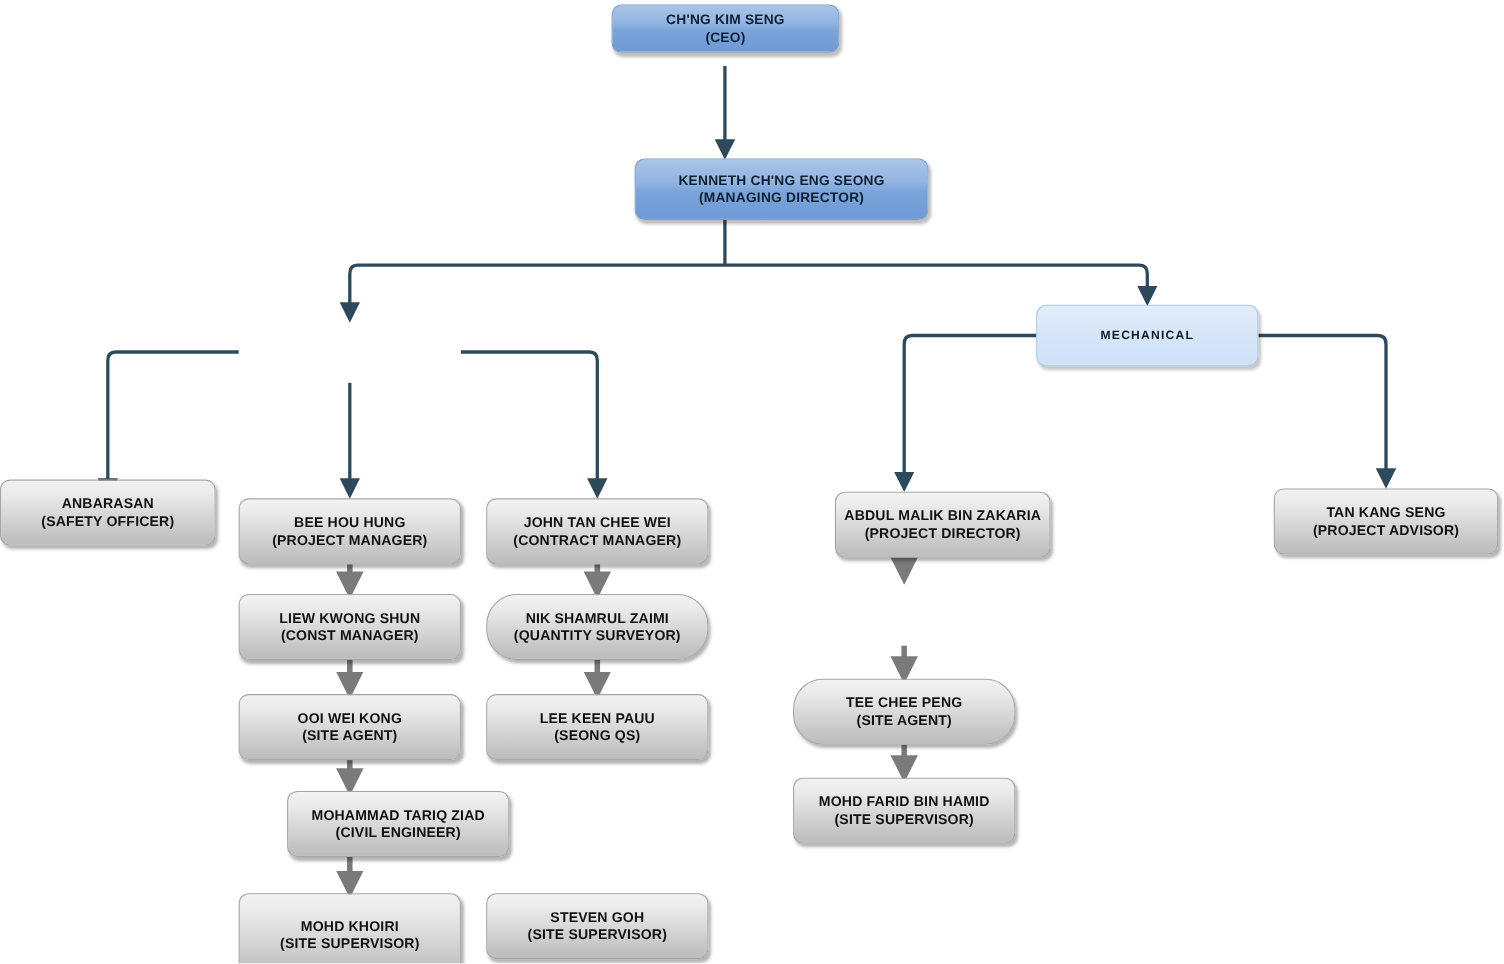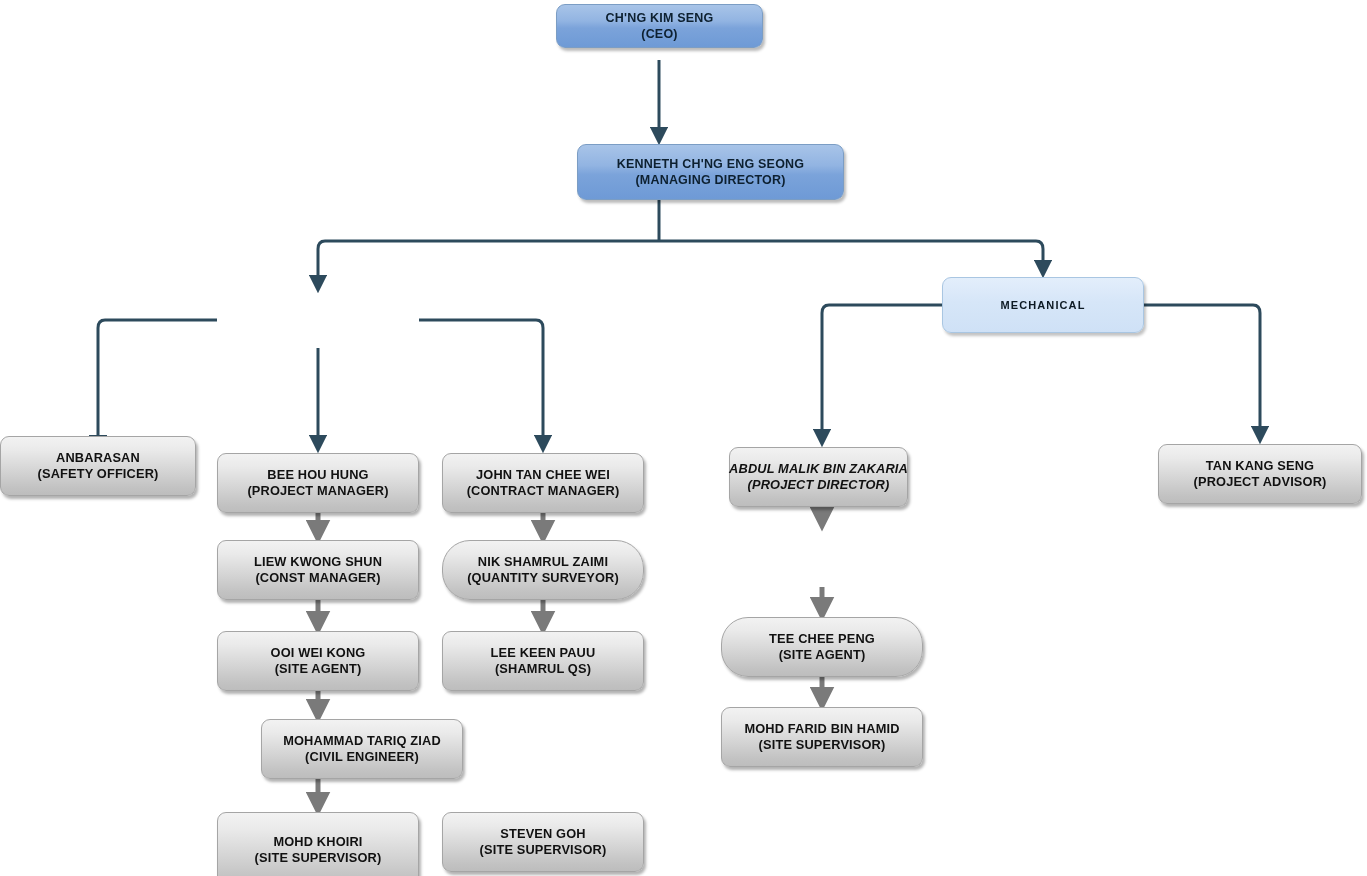--- a/index.html
+++ b/index.html
@@ -173,39 +173,39 @@
     <span class="line2">(QUANTITY SURVEYOR)</span>
   </div>
 
   <div class="node staff" style="left: 217px; top: 631px; width: 202px; height: 60px;">
     <span class="line1">OOI WEI KONG</span>
     <span class="line2">(SITE AGENT)</span>
   </div>
 
   <div class="node staff" style="left: 442px; top: 631px; width: 202px; height: 60px;">
     <span class="line1">LEE KEEN PAUU</span>
-    <span class="line2">(SHAMRUL QS)</span>
+    <span class="line2">(SEONG QS)</span>
   </div>
 
   <div class="node staff" style="left: 217px; top: 719px; width: 202px; height: 60px; margin-left: 44px;">
     <span class="line1">MOHAMMAD TARIQ ZIAD</span>
     <span class="line2">(CIVIL ENGINEER)</span>
   </div>
 
   <div class="node staff" style="left: 217px; top: 812px; width: 202px; height: 76px;">
     <span class="line1">MOHD KHOIRI</span>
     <span class="line2">(SITE SUPERVISOR)</span>
   </div>
 
   <div class="node staff" style="left: 442px; top: 812px; width: 202px; height: 60px;">
     <span class="line1">STEVEN GOH</span>
     <span class="line2">(SITE SUPERVISOR)</span>
   </div>
 
-  <div class="node staff" style="left: 729px; top: 447px; width: 179px; height: 60px; font-style: italic;">
+  <div class="node staff" style="left: 759px; top: 447px; width: 196px; height: 60px;">
     <span class="line1">ABDUL MALIK BIN ZAKARIA</span>
     <span class="line2">(PROJECT DIRECTOR)</span>
   </div>
 
 
   <div class="node staff" style="left: 721px; top: 617px; width: 202px; height: 60px; border-radius: 27px;">
     <span class="line1">TEE CHEE PENG</span>
     <span class="line2">(SITE AGENT)</span>
   </div>
 

